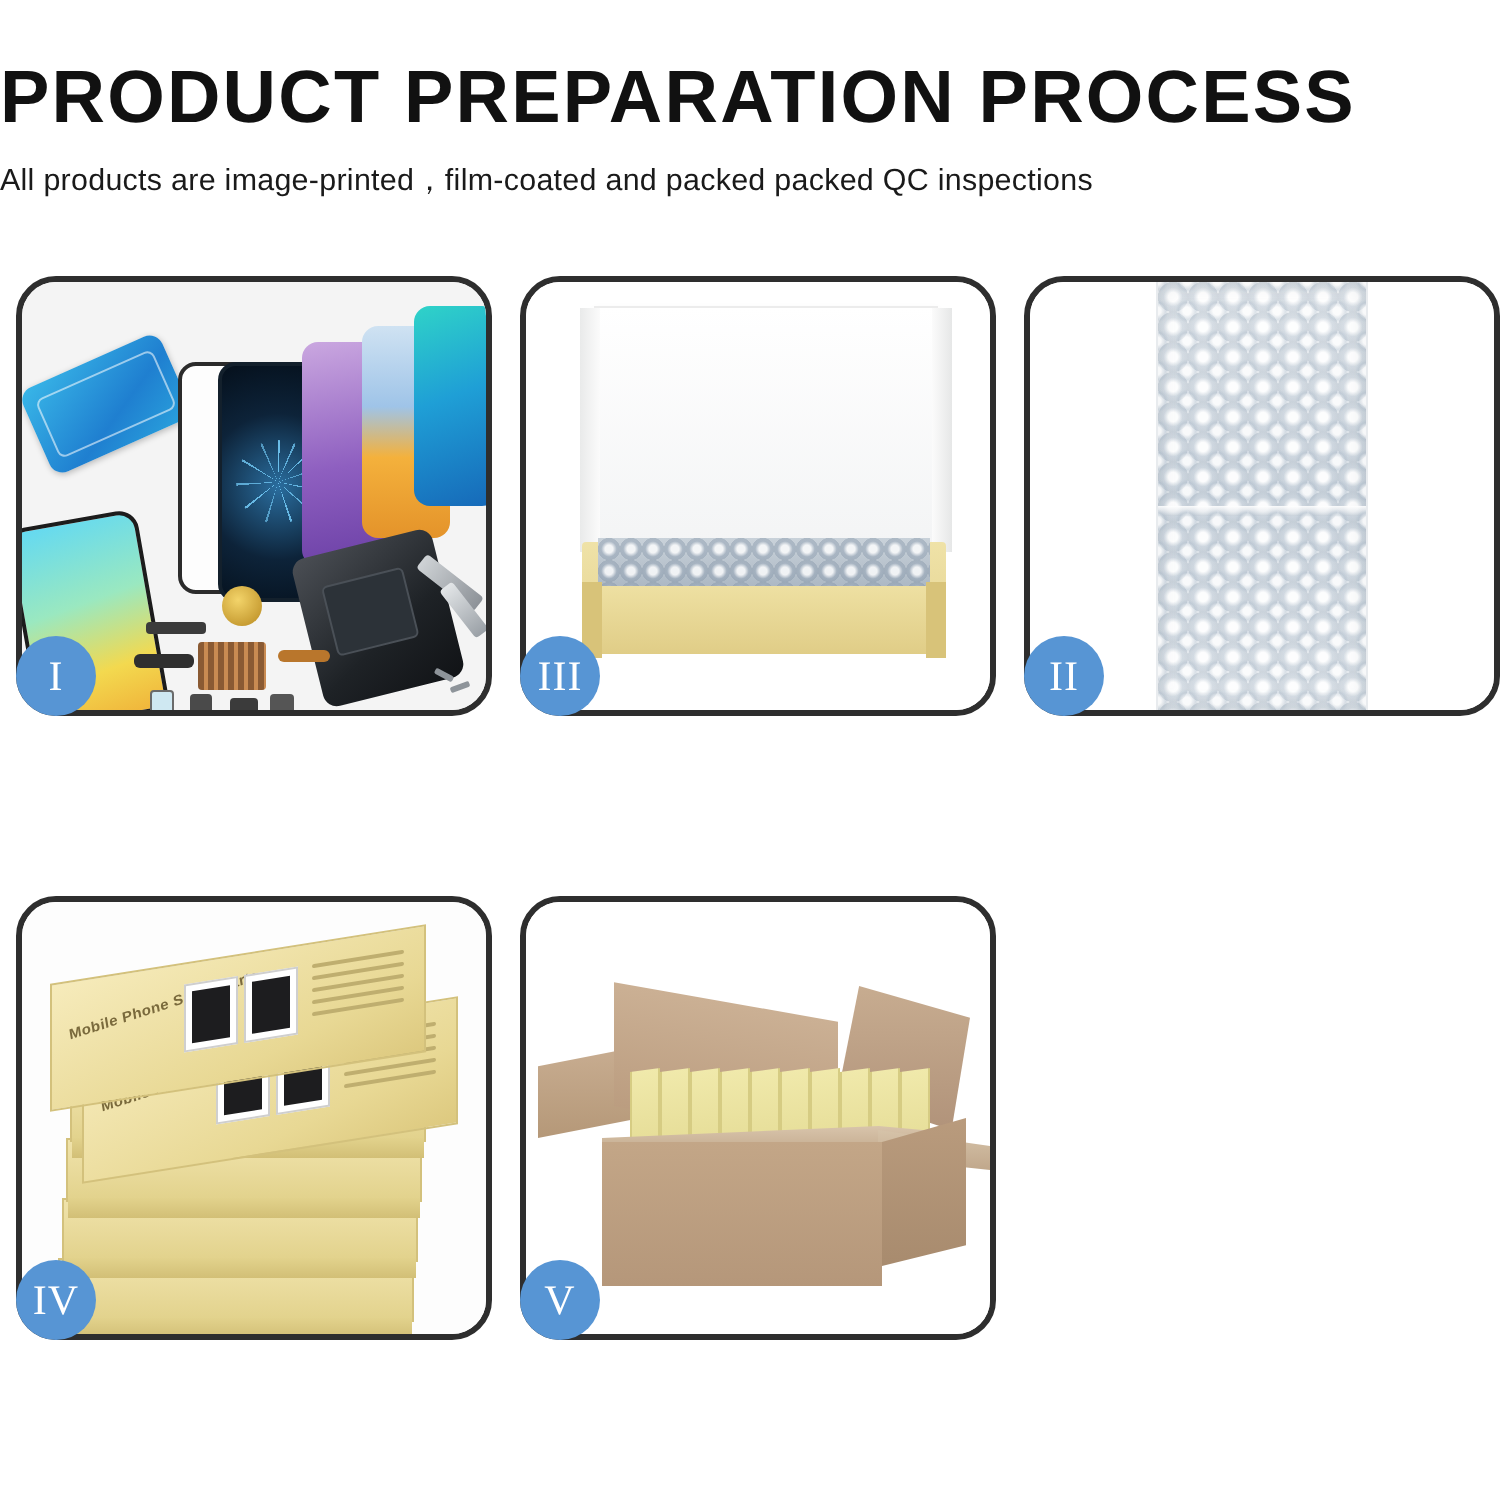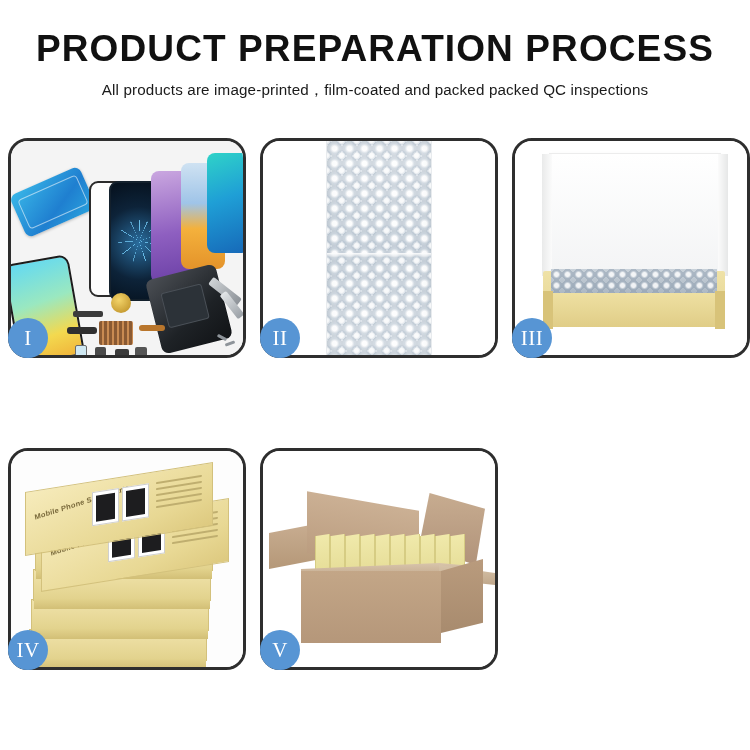--- a/index.html
+++ b/index.html
@@ -8,21 +8,21 @@
   }
   body {
     width: 750px; height: 750px;
     font-family: "Liberation Sans", sans-serif;
     overflow: hidden;
     position: relative;
   }
   .page { width: 750px; height: 750px; position: relative; }
 
   
-  .header { text-align: center; padding-top: 30px; }
+  .header { padding-top: 30px; }
   .title {
     font-family: "Liberation Sans", sans-serif;
     font-size: 37px;
     font-weight: 700;
     color: #111111;
     letter-spacing: 1.1px;
     line-height: 1.05;
     white-space: nowrap;
   }
   .subtitle {
@@ -393,41 +393,41 @@
           <div class="tool1"></div>
           <div class="tool2"></div>
           <div class="screws"></div>
         </div>
       </div>
       <div class="badge">I</div>
     </div>
 
     <div class="panel">
       <div class="panel-inner">
-        <div class="scene2">
-          <div class="bubblepack">
-            <div class="bubble-seam"></div>
-          </div>
-        </div>
-      </div>
-      <div class="badge">II</div>
-    </div>
-
-    <div class="panel">
-      <div class="panel-inner">
         <div class="scene3">
           <div class="lid3"></div>
           <div class="box3"></div>
           <div class="box3-inner"></div>
           <div class="box3-front"></div>
           <div class="box3-edgeL"></div>
           <div class="box3-edgeR"></div>
         </div>
       </div>
       <div class="badge">III</div>
+    </div>
+
+    <div class="panel">
+      <div class="panel-inner">
+        <div class="scene2">
+          <div class="bubblepack">
+            <div class="bubble-seam"></div>
+          </div>
+        </div>
+      </div>
+      <div class="badge">II</div>
     </div>
 
     <div class="panel">
       <div class="panel-inner">
         <div class="scene4">
           <div class="stack">
 
             <div class="sbox" style="left:14px; top:160px;">
                 <span class="side"></span>
               </div>

